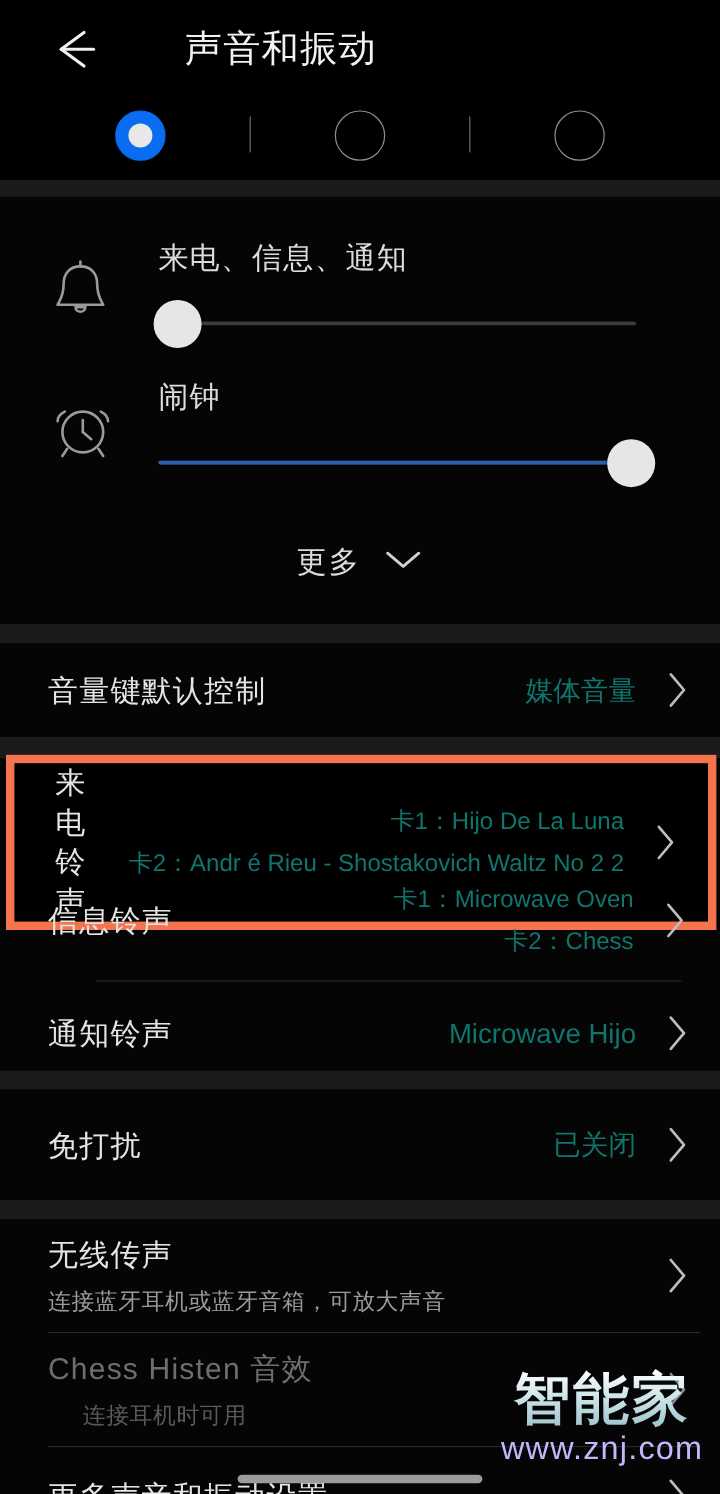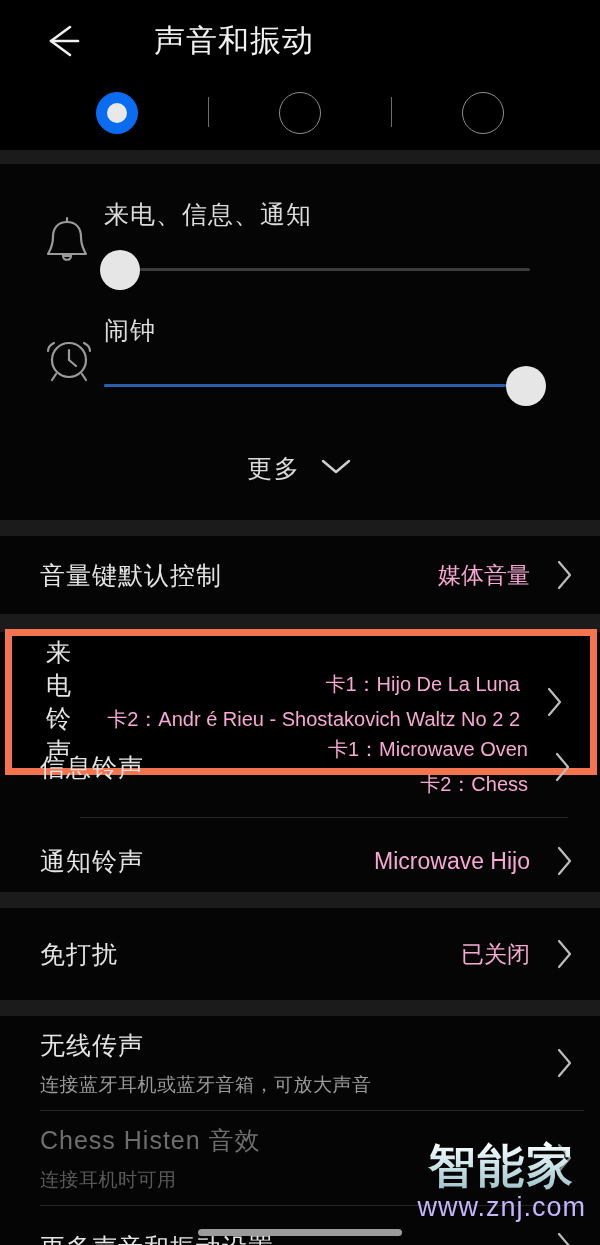--- a/index.html
+++ b/index.html
@@ -43,21 +43,21 @@
   .mode-sep { width:1.5px; height:30px; background:#6e6e6e; margin-top:-8px; }
 
   
   .gap { background:#1b1b1b; }
   .section { background:#050505; }
 
   
   .sliders { padding:34px 0 14px 0; }
   .slider-row { display:flex; align-items:flex-start; height:116px; padding-left:42px; }
   .slider-icon { width:62px; height:74px; display:flex; align-items:center; justify-content:flex-start; flex:0 0 auto; margin-top:8px; }
-  .slider-body { flex:1; padding-right:70px; position:relative; }
+  .slider-body { flex:1; padding-right:70px; margin-left:28px; position:relative; }
   .slider-label { font-size:25px; color:#dcdcdc; margin-bottom:26px; letter-spacing:1px; }
   .track-wrap { position:relative; height:26px; }
   .track {
     position:absolute; left:0; right:0; top:11px; height:3px;
     background:#3c3c3c; border-radius:2px;
   }
   .track-fill {
     position:absolute; left:0; top:11px; height:3px;
     background:#2c5fae; border-radius:2px;
   }
@@ -71,26 +71,26 @@
 
   
   .row {
     display:flex; align-items:center; min-height:78px;
     padding:0 26px 0 40px; position:relative;
   }
   .row-main { flex:1; min-width:0; }
   .row-title { font-size:25px; color:#e4e4e4; letter-spacing:1px; }
   .row-sub { font-size:19px; color:#9a9a9a; margin-top:10px; letter-spacing:.5px; }
   .row-right { text-align:right; margin-left:16px; max-width:380px; }
-  .row-value { font-size:20px; color:#f9a8d4; white-space:nowrap; }
+  .row-value { font-size:20px; color:#0f766e; white-space:nowrap; }
   .row-value + .row-value { margin-top:8px; }
   .chev { width:34px; flex:0 0 auto; display:flex; justify-content:flex-end; margin-left:10px; }
   .divider { height:1px; background:#262626; margin-left:40px; margin-right:16px; }
   .dim .row-title { color:#6e6e6e; }
-  .dim .row-sub { color:#5a5a5a; }
+  .dim .row-sub { color:#5a5a5a;margin-left:29px; }
 
   
   .highlight-wrap {
     position:absolute; left:5px; right:3px;
     border:7px solid #f4744f; background:#000;
   }
   .highlight-wrap .row { padding-left:34px; }
 
   
   .watermark { position:absolute; right:14px; bottom:22px; text-align:center; pointer-events:none; }

